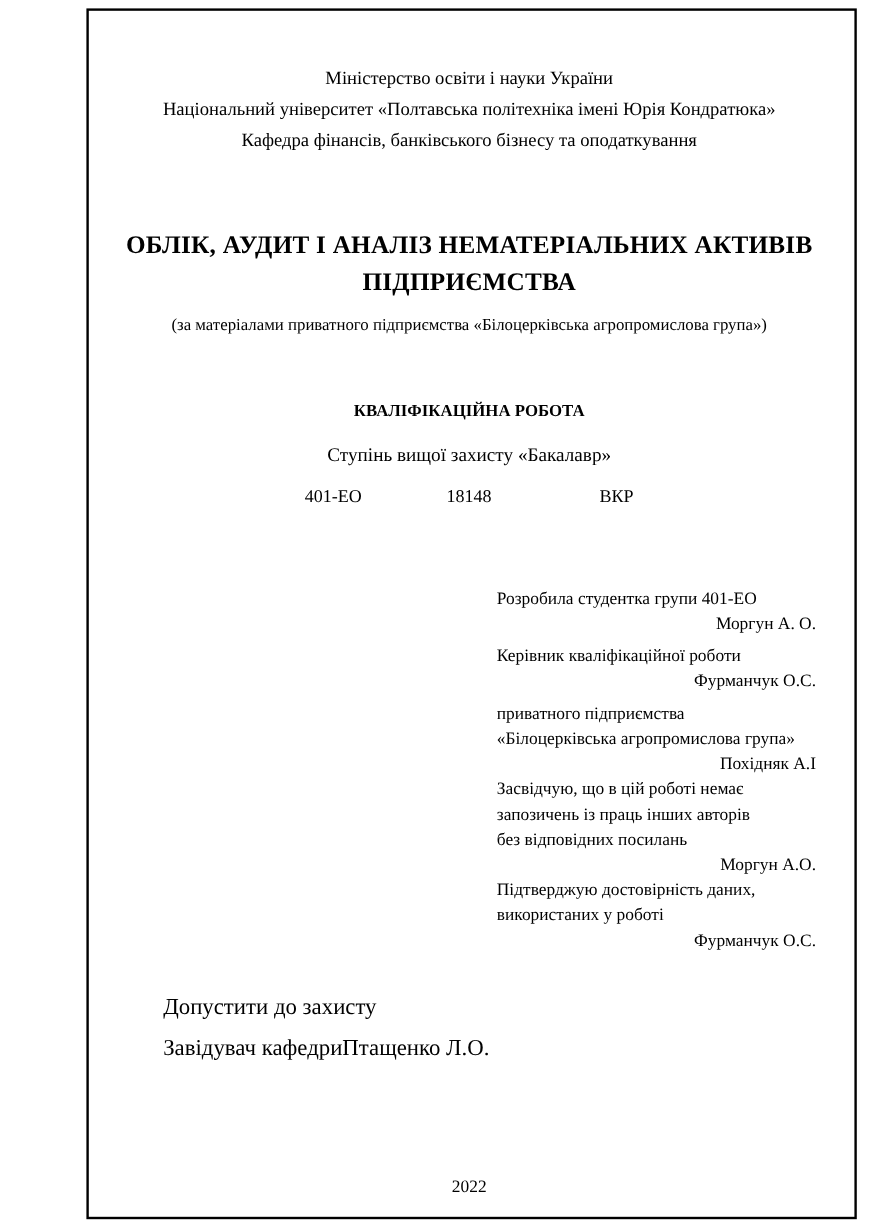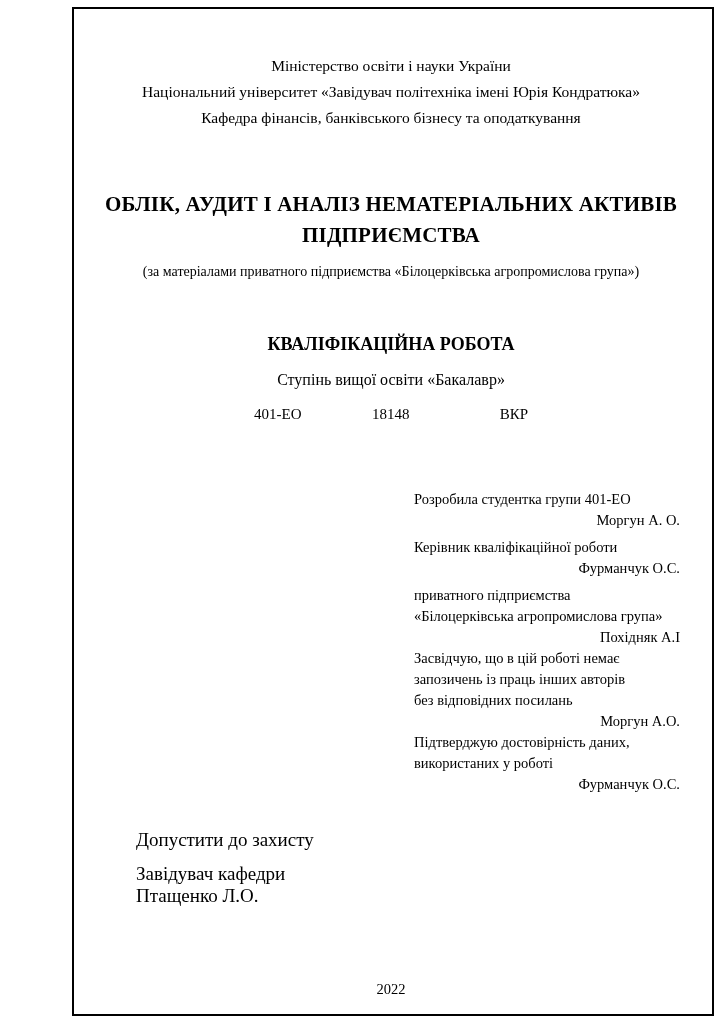--- a/index.html
+++ b/index.html
@@ -61,21 +61,21 @@
   .title-sub {
     margin-top: 11px;
     font-size: 14px;
     line-height: 20px;
   }
   .work-block {
     margin-top: 48px;
     text-align: center;
   }
   .work-type {
-    font-size: 18px;
+    font-size: 14px;
     font-weight: bold;
     line-height: 28px;
   }
   .work-degree {
     margin-top: 9px;
     font-size: 16px;
     line-height: 26px;
   }
   .code-row {
     margin-top: 13px;
@@ -108,54 +108,53 @@
     line-height: 22px;
   }
   .footer-line-1 {
     padding-left: 34px;
   }
   .footer-row {
     margin-top: 12px;
     padding-left: 34px;
     display: flex;
     justify-content: flex-start;
-    flex-direction: column;
   }
   .year {
     position: absolute;
     left: 0;
     right: 0;
     bottom: 18px;
     text-align: center;
     font-size: 14.5px;
   }
 </style>
 </head>
 <body>
 
 <div class="page">
   <div class="page-frame"></div>
 
   <div class="content">
 
     <div class="header-block">
       <div class="header-line">Міністерство освіти і науки України</div>
-      <div class="header-line">Національний університет «Завідувач політехніка імені Юрія Кондратюка»</div>
+      <div class="header-line">Національний університет «Полтавська політехніка імені Юрія Кондратюка»</div>
       <div class="header-line">Кафедра фінансів, банківського бізнесу та оподаткування</div>
     </div>
 
     <div class="title-block">
       <div class="title-main">ОБЛІК, АУДИТ І АНАЛІЗ НЕМАТЕРІАЛЬНИХ АКТИВІВ</div>
       <div class="title-main">ПІДПРИЄМСТВА</div>
       <div class="title-sub">(за матеріалами приватного підприємства «Білоцерківська агропромислова група»)</div>
     </div>
 
     <div class="work-block">
       <div class="work-type">КВАЛІФІКАЦІЙНА РОБОТА</div>
-      <div class="work-degree">Ступінь вищої освіти «Бакалавр»</div>
+      <div class="work-degree">Ступінь вищої захисту «Бакалавр»</div>
       <div class="code-row">
         <span class="code-cell c1">401-ЕО</span>
         <span class="code-cell c2">18148</span>
         <span class="code-cell c3">ВКР</span>
       </div>
     </div>
 
     <div class="signatures">
       <div class="sig-group">
         <div class="sig-left">Розробила студентка групи 401-ЕО</div>

